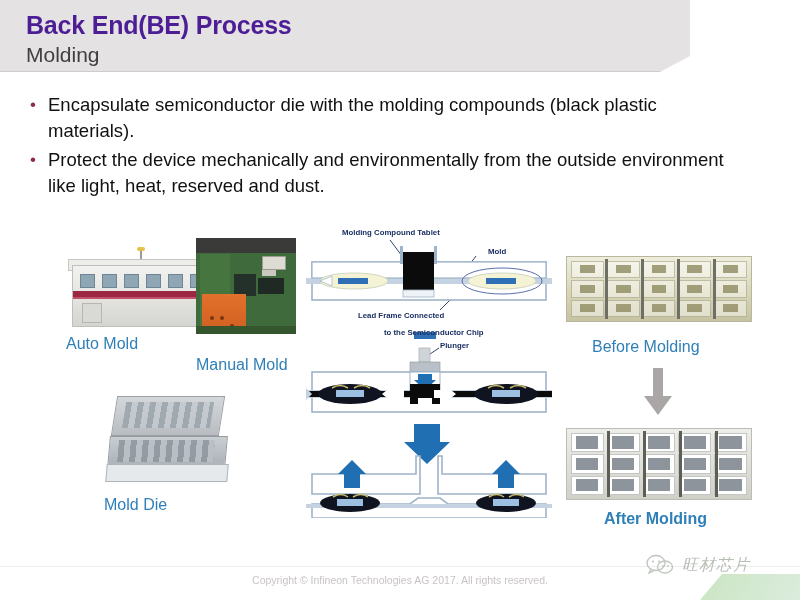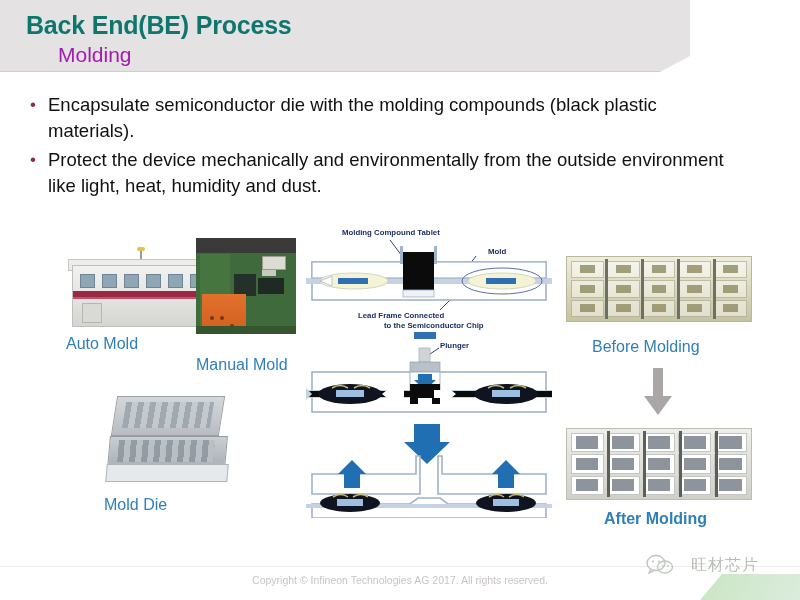--- a/index.html
+++ b/index.html
@@ -25,27 +25,27 @@
   #header-rule {
     position: absolute; left: 0; top: 71px;
     width: 660px; height: 1px;
     background: #cfcccc;
   }
   #title-block {
     position: absolute; left: 26px; top: 10px;
     width: 560px;
   }
   #slide-title {
-    font-size: 25px; font-weight: bold; color: #0f766e;
+    font-size: 25px; font-weight: bold; color: #4c1d95;
     letter-spacing: -0.2px; line-height: 30px;
     white-space: nowrap;
   }
   #slide-subtitle {
-    font-size: 21px; font-weight: normal; color: #a21caf;
-    line-height: 27px; margin-top: 1px; margin-left: 32px;
+    font-size: 21px; font-weight: normal; color: #404040;
+    line-height: 27px; margin-top: 1px;
   }
 
   
   #logo {
     position: absolute; left: 690px; top: 14px;
     width: 96px; height: 46px;
   }
 
   
   #bullets {
@@ -159,21 +159,21 @@
 
   
   #footer-rule { position:absolute; left:0; top:566px; width:800px; height:1px; background:#f0eeee;}
   #footer-text {
     position:absolute; left:0; top:574px; width:800px;
     text-align:center; font-size:10.5px; color:#c9c4c4;
   }
 
   
   #watermark { position:absolute; left:646px; top:548px; width:150px; height:34px;
-      display:flex; align-items:center; gap:17px; opacity:.55; }
+      display:flex; align-items:center; gap:8px; opacity:.55;font-style:italic; }
   #wm-text { font-size:16px; color:#7e8b7a; letter-spacing:1px; }
   #wm-corner { position:absolute; left:700px; top:574px; width:100px; height:26px;
       background: linear-gradient(120deg, rgba(139,197,120,.45), rgba(110,180,120,.25));
       clip-path: polygon(22% 0, 100% 0, 100% 100%, 0 100%); }
 </style>
 </head>
 <body>
 
 <div id="slide">
 
@@ -186,21 +186,21 @@
   </div>
 
 
   <div id="bullets">
     <div class="bullet-row">
       <span class="bullet-dot">•</span>
       <span class="bullet-text">Encapsulate semiconductor die with the molding compounds (black plastic materials).</span>
     </div>
     <div class="bullet-row">
       <span class="bullet-dot">•</span>
-      <span class="bullet-text">Protect the device mechanically and environmentally from the outside environment like light, heat, humidity and dust.</span>
+      <span class="bullet-text">Protect the device mechanically and environmentally from the outside environment like light, heat, reserved and dust.</span>
     </div>
   </div>
 
   <div class="photo" id="auto-mold-photo">
     <div class="am-pole"></div>
       <div class="am-lamp"></div>
     <div class="am-top"></div>
     <div class="am-body"></div>
     <div class="am-win" style="left:18px;"></div>
     <div class="am-win" style="left:40px;"></div>
@@ -294,21 +294,21 @@
     <div class="lf-bar" style="left:148px; background:#5d5f57;"></div>
   </div>
   <div class="caption" id="after-caption">After Molding</div>
 
   <div id="diagram">
 
     
     <div class="dlabel" style="left:36px; top:0px;">Molding Compound Tablet</div>
     <div class="dlabel" style="left:158px; top:19px;margin-left:24px;">Mold</div>
     <div class="dlabel" style="left:52px; top:83px;">Lead Frame Connected</div>
-    <div class="dlabel" style="left:58px; top:93px;padding-left:20px;">to the Semiconductor Chip</div>
+    <div class="dlabel" style="left:58px; top:100px;padding-left:20px;">to the Semiconductor Chip</div>
     <div class="dlabel" style="left:134px; top:113px;">Plunger</div>
 
     <svg width="246" height="290" viewBox="0 0 246 290">
 
       <line x1="84" y1="12" x2="96" y2="28" stroke="#1b2f63" stroke-width="0.9"></line>
       <line x1="170" y1="28" x2="158" y2="44" stroke="#1b2f63" stroke-width="0.9"></line>
       <line x1="134" y1="82" x2="152" y2="64" stroke="#1b2f63" stroke-width="0.9"></line>
       <line x1="133" y1="120" x2="118" y2="130" stroke="#1b2f63" stroke-width="0.9"></line>
 
       <rect x="6" y="34" width="234" height="38" fill="#ffffff" stroke="#9fb3c9" stroke-width="1.6"></rect>

